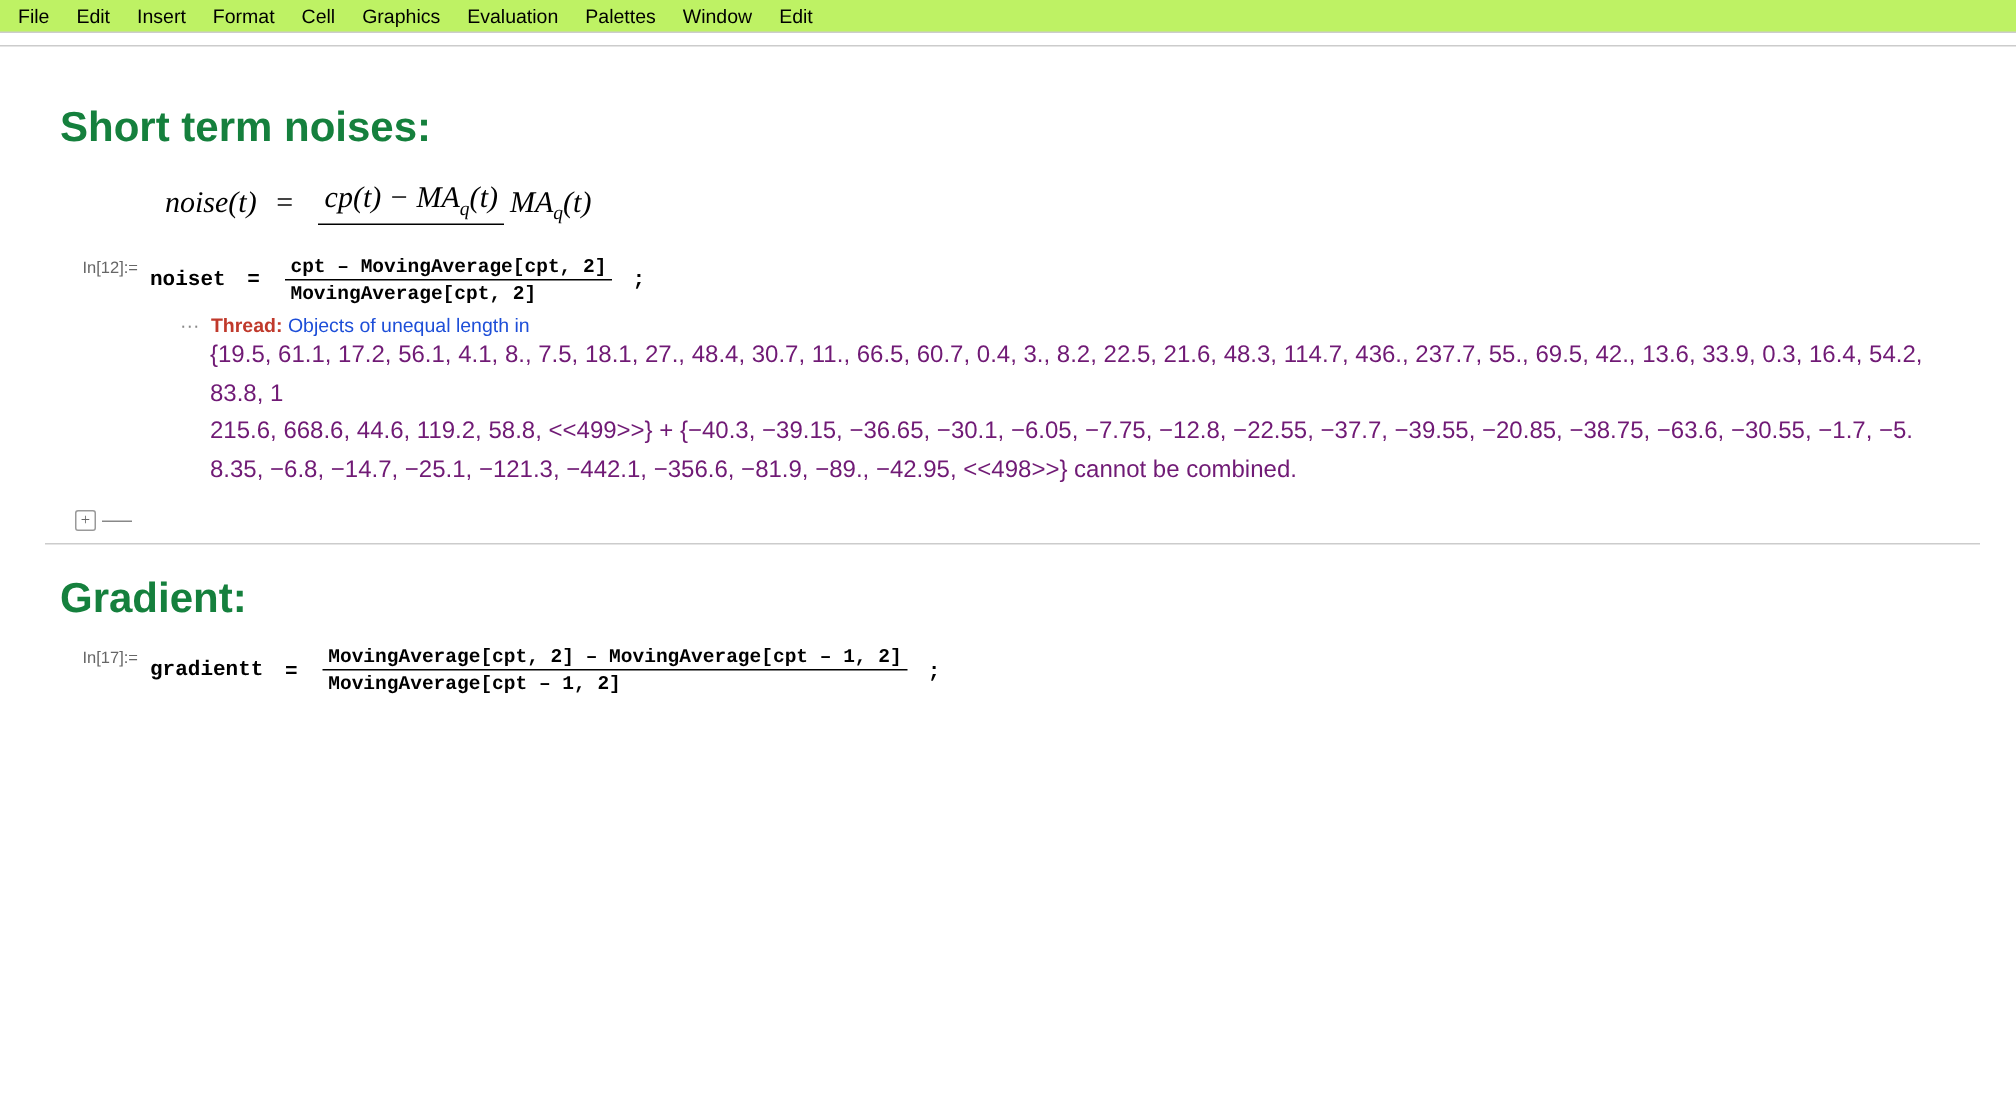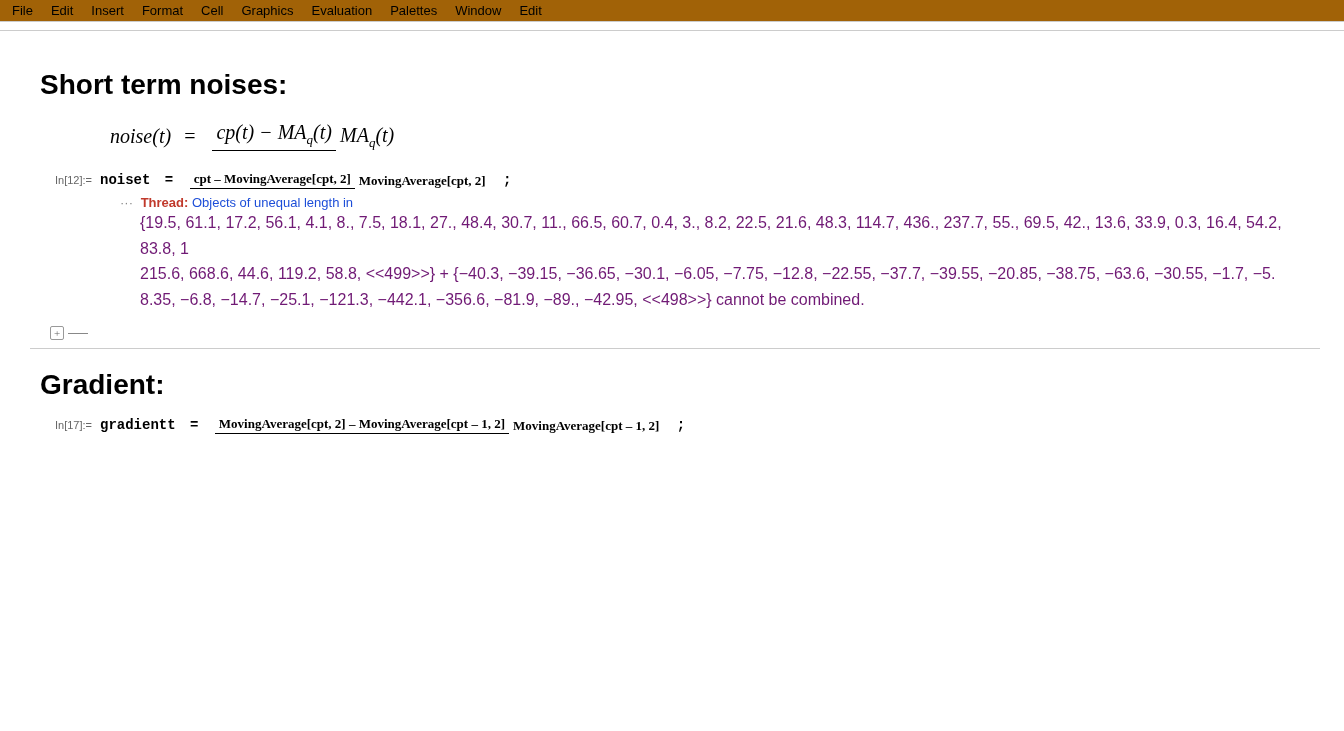--- a/index.html
+++ b/index.html
@@ -6,21 +6,21 @@
     body {
       font-family: 'Times New Roman', serif;
       background: #ffffff;
       color: #000000;
       font-size: 14px;
       overflow-x: hidden;
     }
 
     
     .menubar {
-      background: #a16207;
+      background: #bef264;
       border-bottom: 1px solid #cccccc;
       display: flex;
       align-items: center;
       height: 22px;
       padding: 0 4px;
       gap: 2px;
     }
     .menubar-item {
       font-family: Arial, sans-serif;
       font-size: 13px;
@@ -34,21 +34,21 @@
     .content {
       padding: 10px 0 10px 30px;
       max-width: 1320px;
     }
 
     
     .section-title {
       font-family: Arial, sans-serif;
       font-size: 28px;
       font-weight: bold;
-      color: #000000;
+      color: #15803d;
       margin: 20px 0 15px 10px;
     }
 
     
     .math-display {
       margin: 20px 0 20px 80px;
       font-family: 'Times New Roman', serif;
       font-style: italic;
       font-size: 20px;
     }
@@ -108,24 +108,24 @@
 
     .code-block {
       font-family: 'Courier New', monospace;
       font-size: 14px;
       font-weight: bold;
       color: #000;
     }
 
     .code-fraction {
       display: inline-flex;
-      align-items: flex-end;
+      flex-direction: column;
+      align-items: flex-start;
       vertical-align: middle;
       margin: 0 2px;
-      font-family: Liberation Serif, serif;
     }
     .code-fraction .code-num {
       border-bottom: 1.5px solid #000;
       padding: 0 4px 1px 4px;
       font-size: 13px;
       font-weight: bold;
     }
     .code-fraction .code-den {
       padding: 1px 4px 0 4px;
       font-size: 13px;

